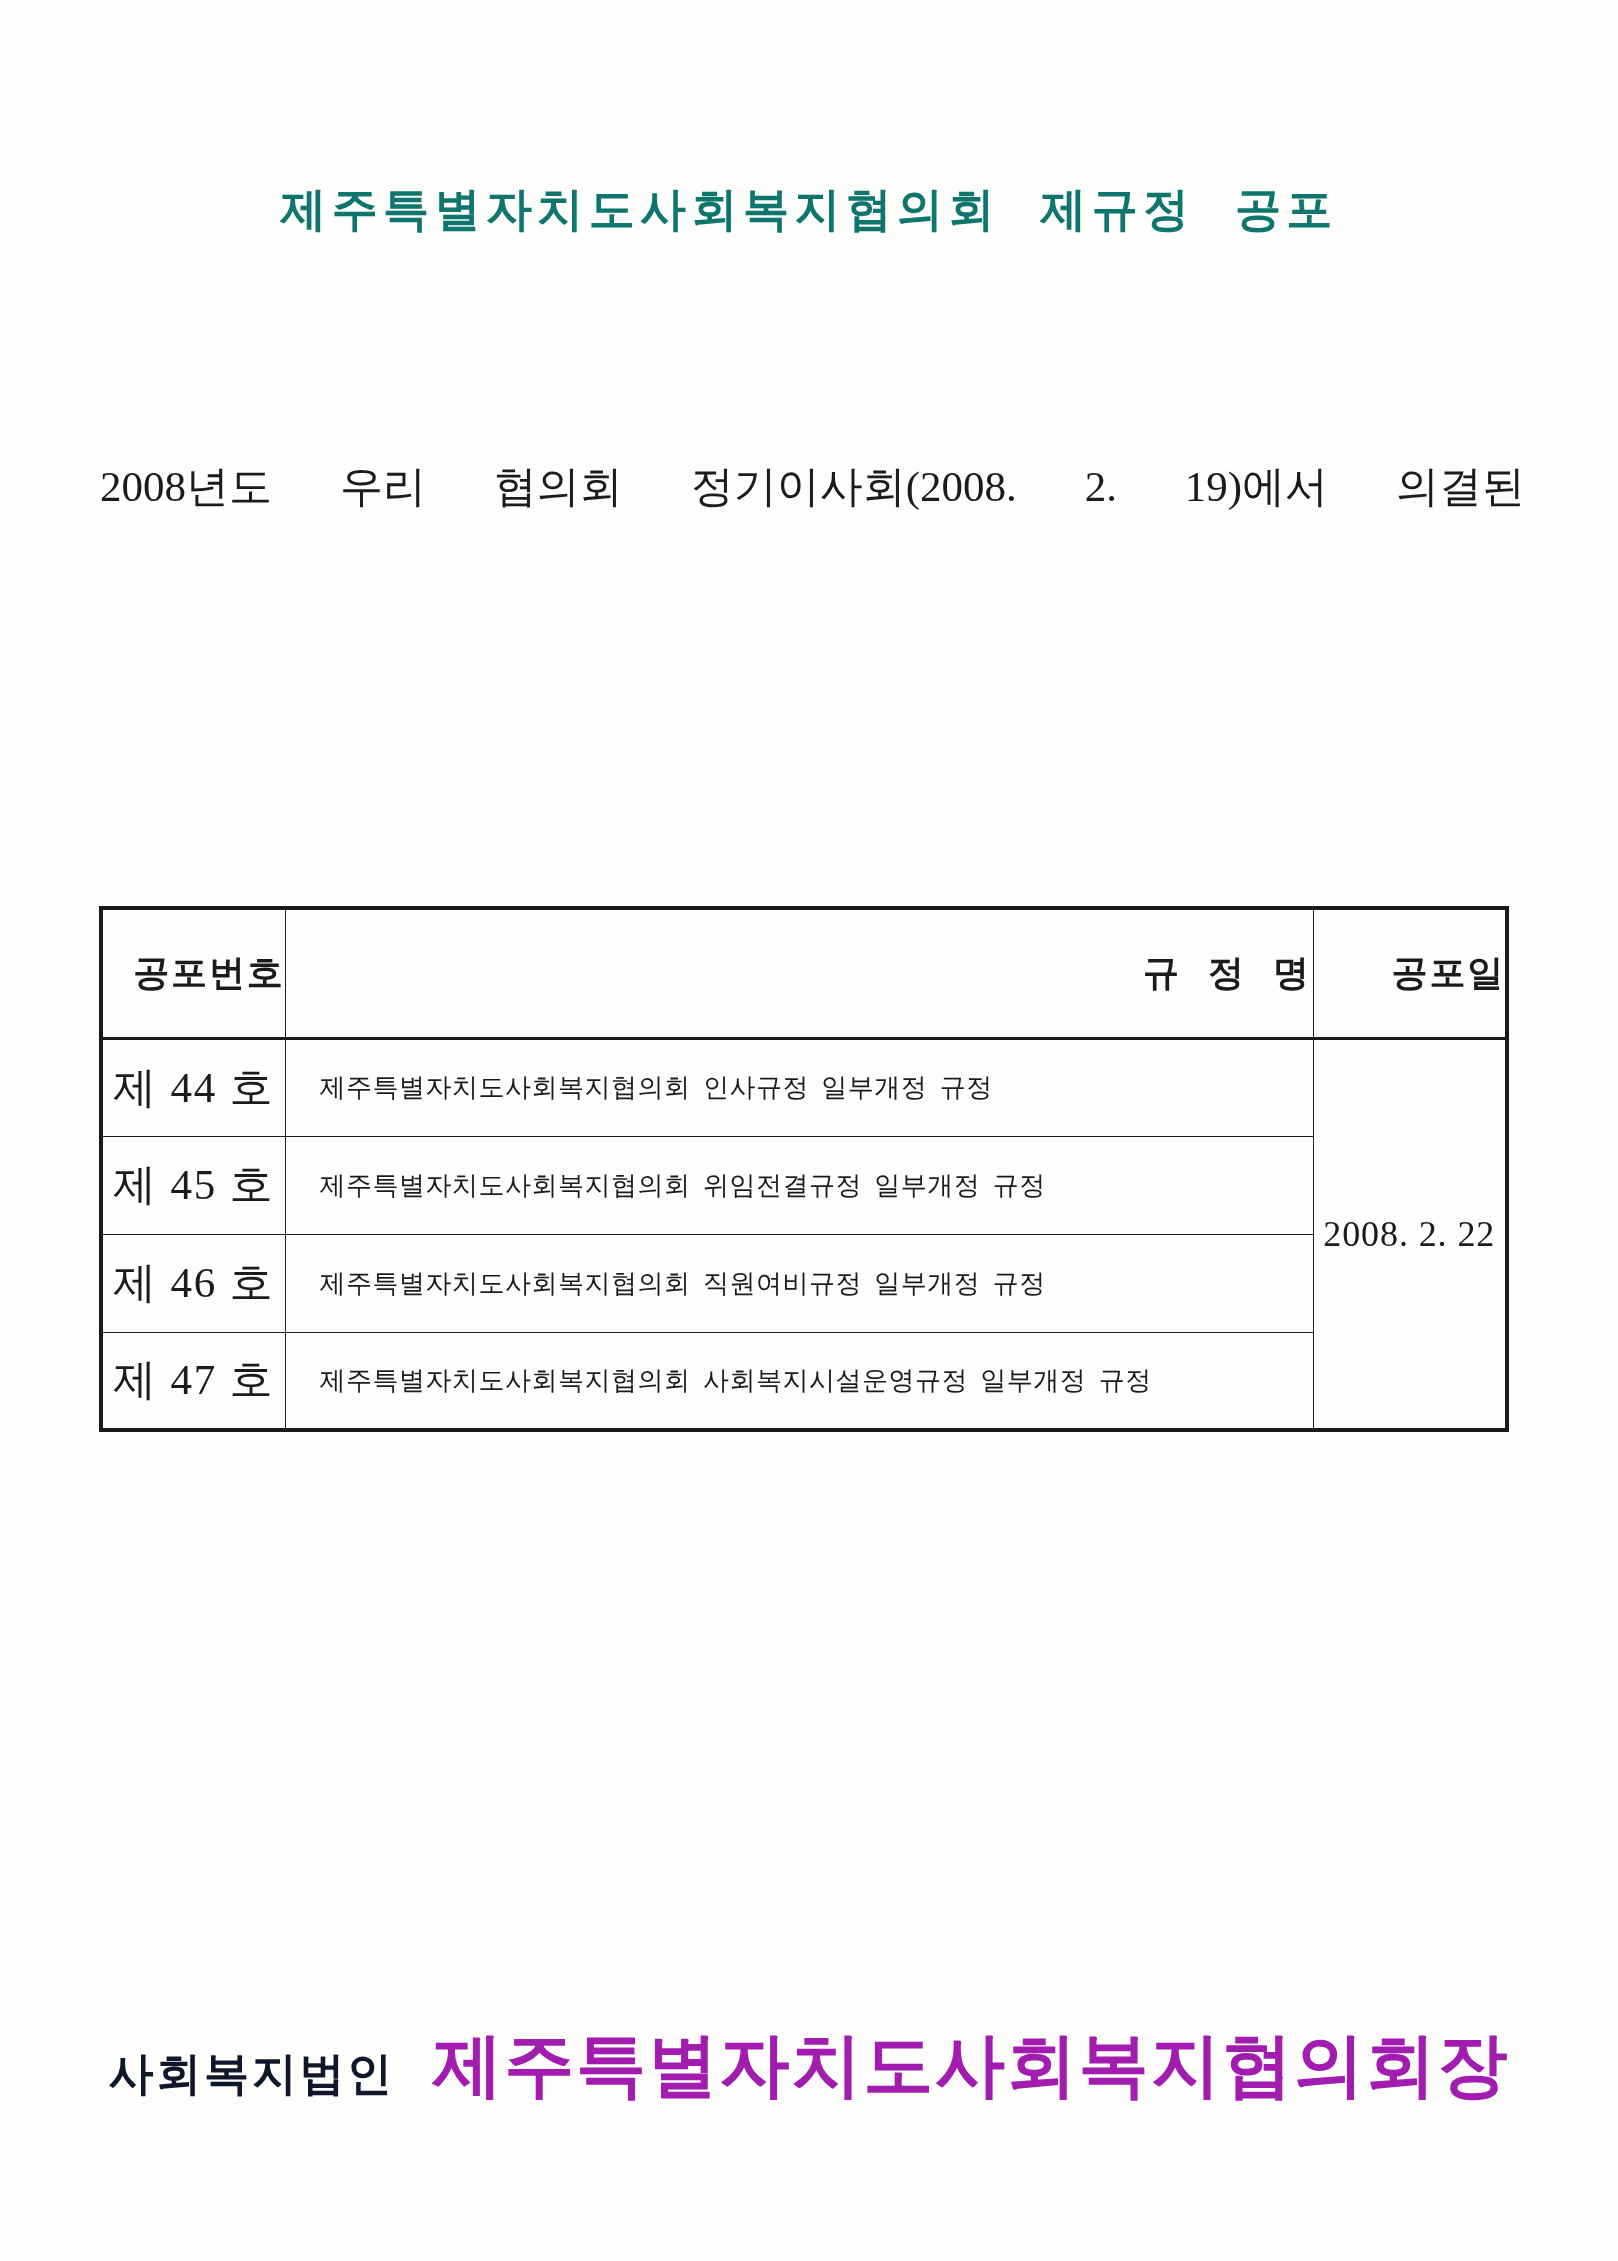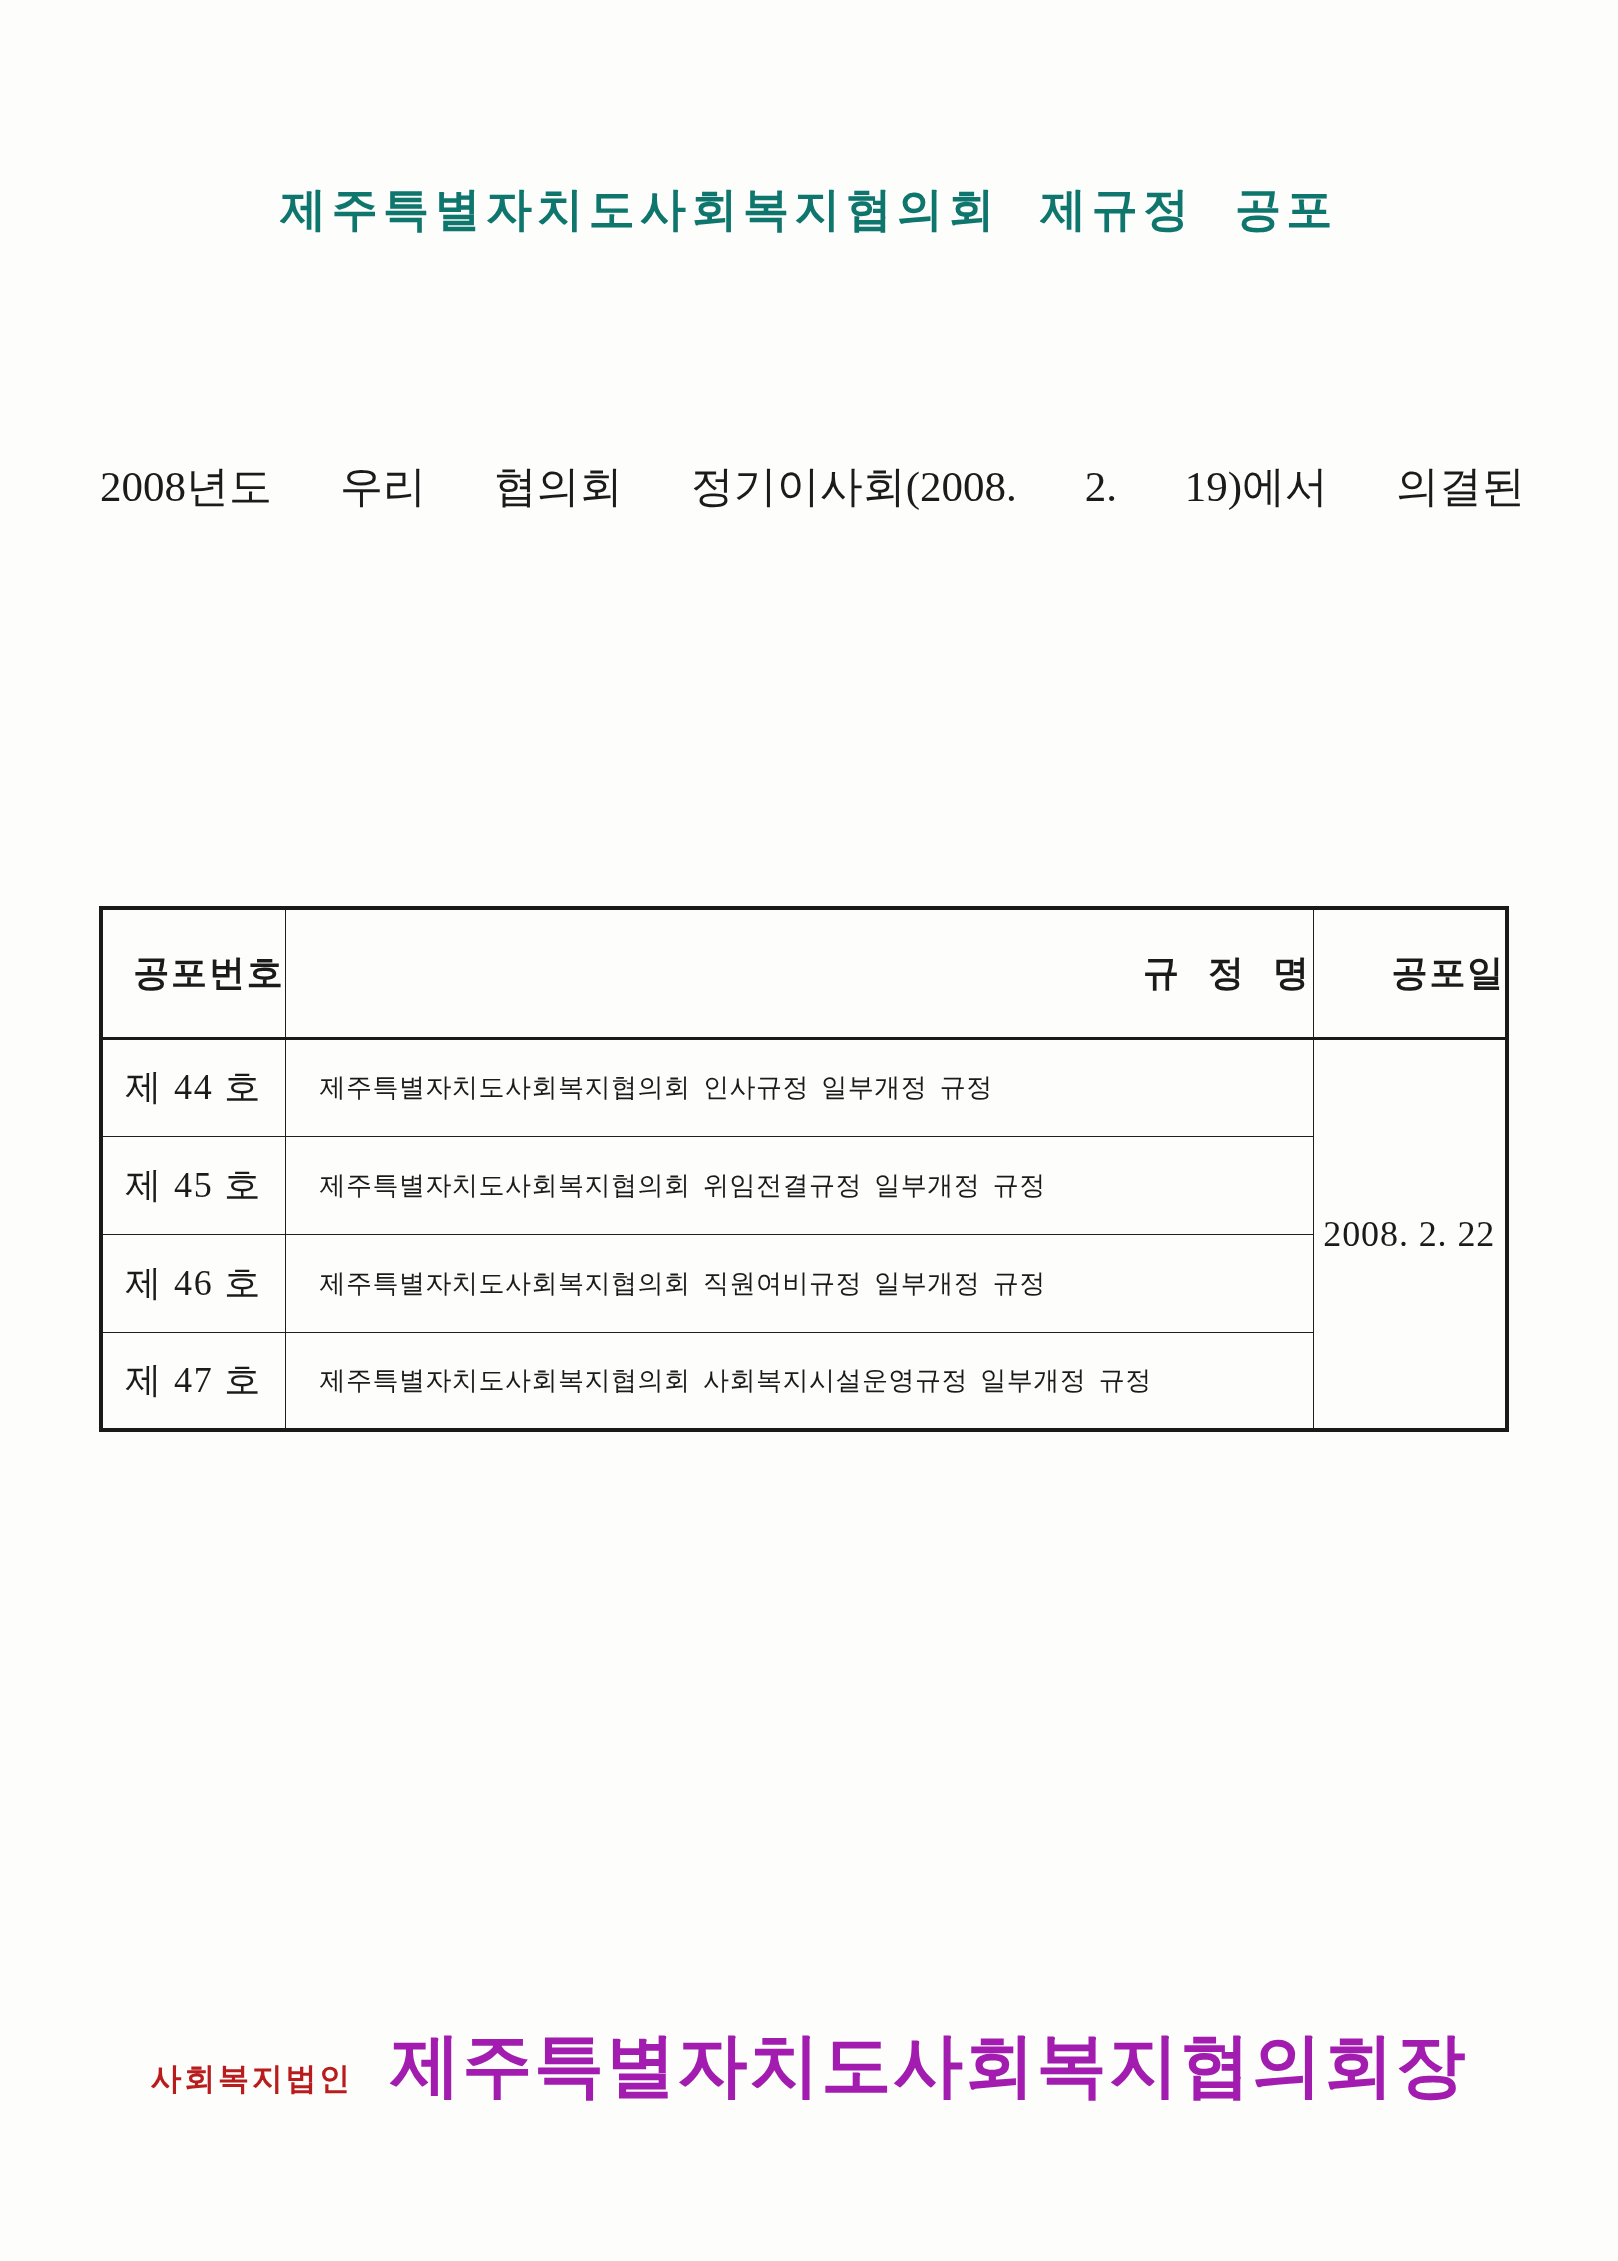--- a/index.html
+++ b/index.html
@@ -83,21 +83,21 @@
 
   .promulgation-table th {
     font-size: 36px;
     font-weight: 700;
     text-align: right;
     letter-spacing: 1.8px;
   }
   th.hdr-name { word-spacing: 12.7px; letter-spacing: 3.6px; }
 
   td.cell-number {
-    font-size: 36px;
+    font-size: 43px;
     text-align: center;
     letter-spacing: 1.8px;
   }
   td.cell-name {
     font-size: 26px;
     text-align: left;
     padding-left: 34px;
     letter-spacing: 0.5px;
     word-spacing: 5.4px;
   }
@@ -122,24 +122,24 @@
   
   .signature-line {
     position: absolute;
     top: 2019px;
     left: 0;
     width: 100%;
     text-align: center;
     white-space: nowrap;
   }
   .signature-prefix {
-    font-size: 31px;
+    font-size: 45px;
     font-weight: 700;
     letter-spacing: 2.7px;
-    color: #b91c1c;
+    color: #0f172a;
     vertical-align: baseline;
     text-align: center;
   }
   .signature-name {
     font-size: 70px;
     font-weight: 900;
     letter-spacing: 1.8px;
     color: #a21caf;
     margin-left: 34px;
     vertical-align: baseline;

